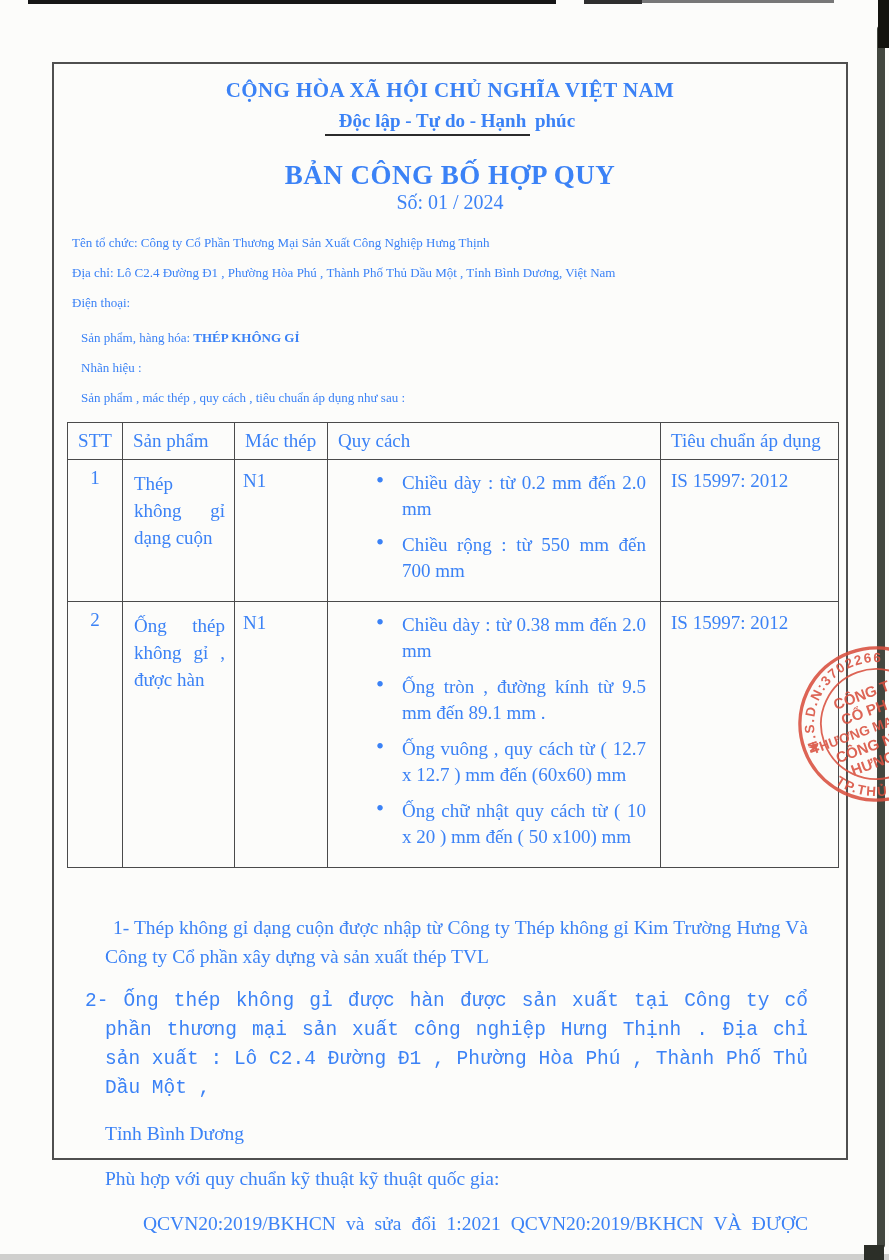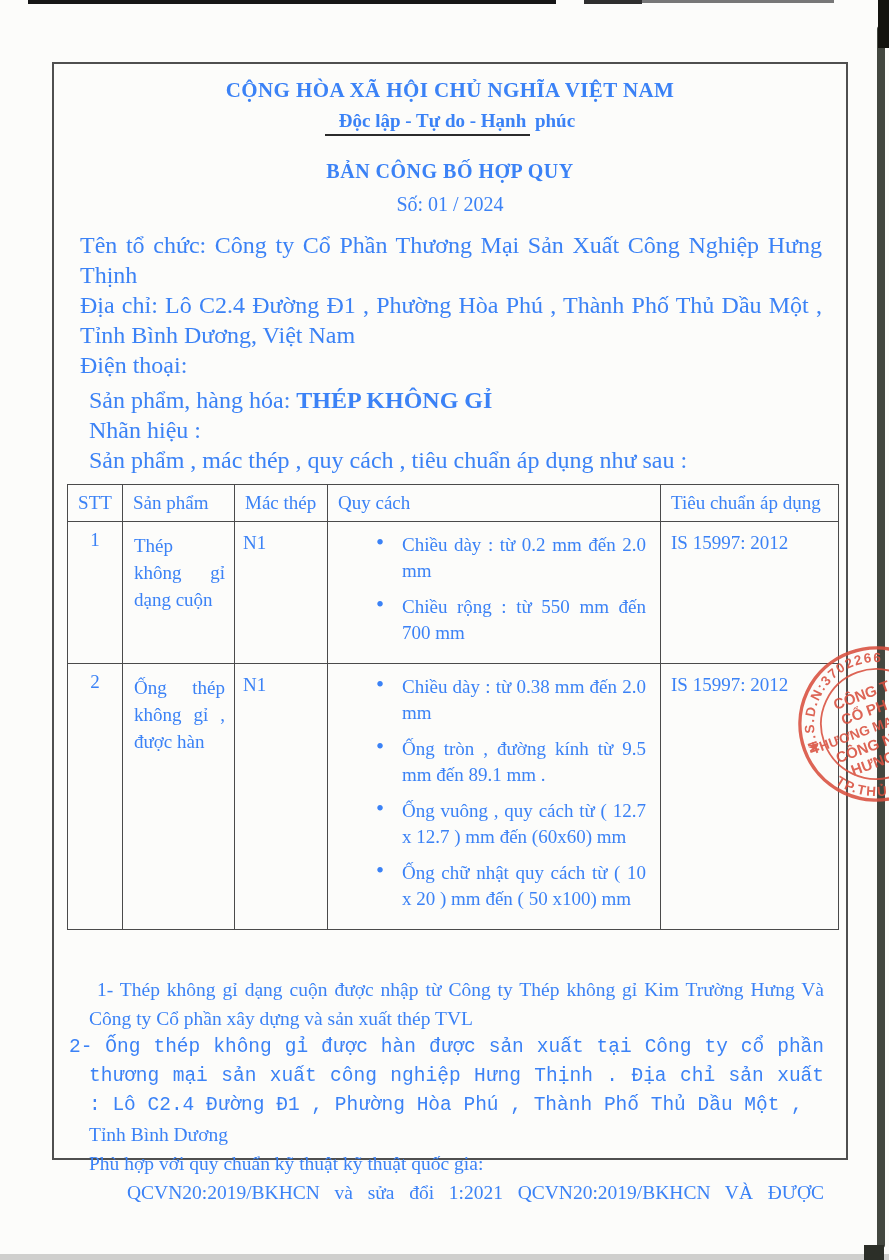--- a/index.html
+++ b/index.html
@@ -19,42 +19,42 @@
   .square-bottom-right { left:864px; top:1245px; width:20px; height:15px; background:#2c2f28; }
 
   
   .frame {
     position:absolute; left:52px; top:62px; width:796px; height:1098px;
     border:2px solid #4f4f4f; box-sizing:border-box;
   }
   .nat-title { margin-top:14px; text-align:center; font-weight:bold; font-size:21px; letter-spacing:0.4px; }
   .motto { text-align:center; font-weight:bold; font-size:19px; margin-top:7px; }
   .motto .u { display:inline-block; border-bottom:2px solid #2b2b2b; padding:0 4px 2px 14px; }
-  .doc-title { text-align:center; font-weight:bold; font-size:20px; margin-top:24px; letter-spacing:0.5px; }
-  .doc-number { text-align:center; font-size:20px; margin-top:10px; }
+  .doc-title { text-align:center; font-weight:bold; font-size:27px; margin-top:24px; letter-spacing:0.5px; }
+  .doc-number { text-align:center; font-size:20px; }
 
-  .info { margin:14px 24px 0 26px; font-size:24px; }
+  .info { margin:14px 24px 0 18px; font-size:13px; }
   .info p { margin:0; line-height:30px; text-align:justify; }
   .info .ind { margin-left:9px; }
   .info .gap { margin-top:5px; }
   .bold { font-weight:bold; }
 
   table.spec-table { border-collapse:collapse; margin:9px 0 0 13px; width:771px; font-size:19px; table-layout:fixed; }
   .spec-table th, .spec-table td { border:1.5px solid #4a4a4a; vertical-align:top; padding:7px 8px; font-weight:normal; text-align:left; }
   .spec-table th { height:28px; vertical-align:middle; padding:4px 10px; }
   .cell-stt { text-align:center !important; }
   .cell-mac { text-align:center; padding-top:10px !important; }
   .cell-sp  { text-align:justify !important; padding:10px 9px 8px 11px !important; line-height:27px; }
   .cell-std { padding:10px 6px 8px 10px !important; }
   ul.spec { list-style:none; margin:3px 0 0 0; padding:0 6px 0 66px; }
   ul.spec li { position:relative; text-align:justify; line-height:26px; margin-bottom:10px; }
   ul.spec li::before { content:"•"; position:absolute; left:-26px; top:-2px; font-size:23px; }
 
   .notes { margin:45px 22px 0 35px; font-size:19.5px; }
-  .notes p { margin:0; line-height:29px; }
+  .notes p { margin:16px; line-height:29px; }
   .note1 { text-indent:8px; text-align:justify; }
   .note2 { margin-left:28px; text-indent:-20px; text-align:justify;font-family:Liberation Mono, monospace; }
   .province { margin-top:3px; margin-left:-2px; }
   .conf-intro { margin-left:-2px; }
   .conf { margin-left:-27px; margin-right:-14px; }
   .conf .jline { display:block; text-align:justify; text-align-last:justify; line-height:29px; }
   .conf .jline1 { padding-left:38px; }
 
   .stamp-svg { position:absolute; left:731px; top:584px; width:290px; height:290px; }
 </style>

